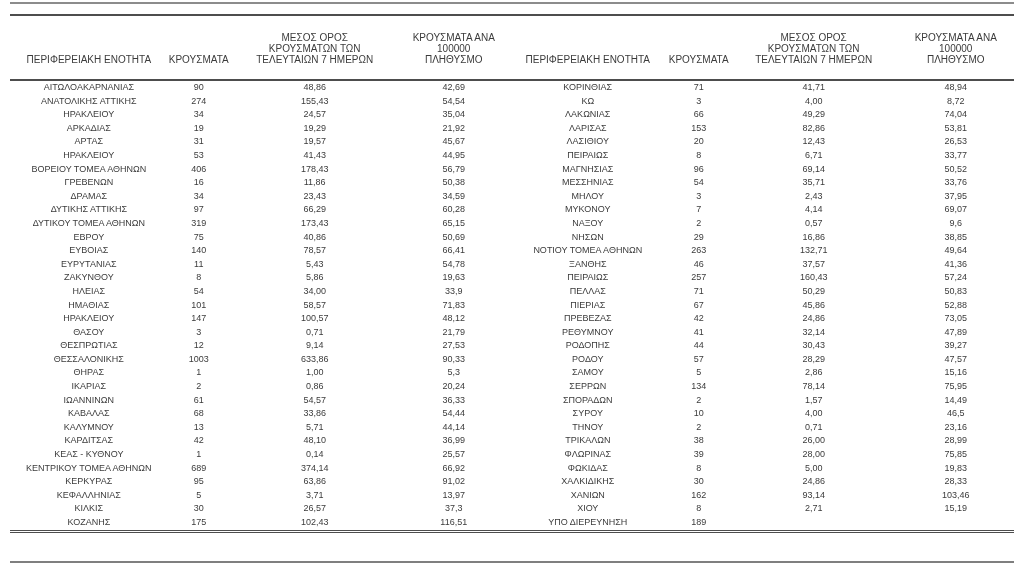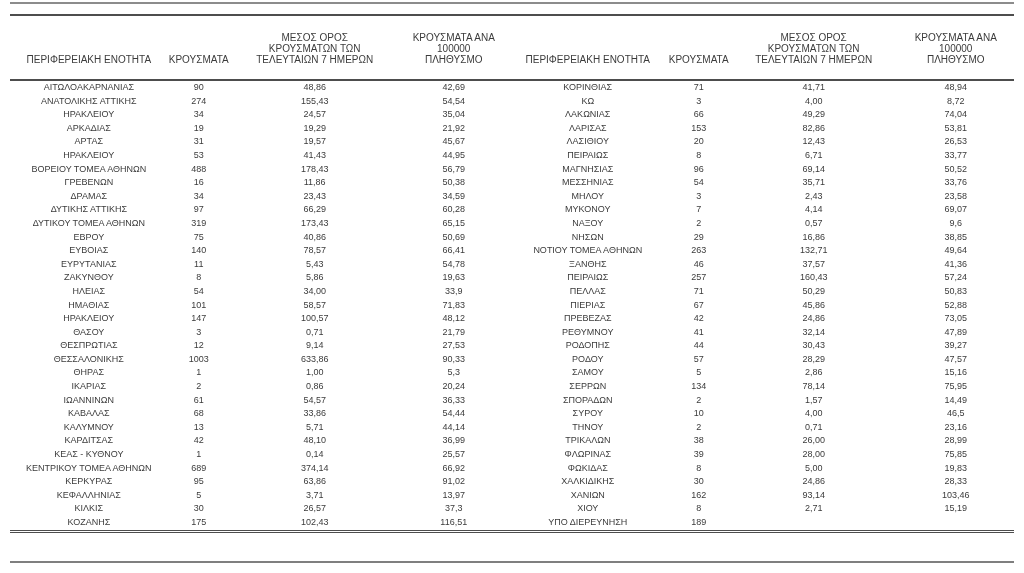--- a/index.html
+++ b/index.html
@@ -140,21 +140,21 @@
           <td>53</td>
           <td>41,43</td>
           <td>44,95</td>
           <td>ΠΕΙΡΑΙΩΣ</td>
           <td>8</td>
           <td>6,71</td>
           <td>33,77</td>
         </tr>
         <tr>
           <td>ΒΟΡΕΙΟΥ ΤΟΜΕΑ ΑΘΗΝΩΝ</td>
-          <td>488</td>
+          <td>406</td>
           <td>178,43</td>
           <td>56,79</td>
           <td>ΜΑΓΝΗΣΙΑΣ</td>
           <td>96</td>
           <td>69,14</td>
           <td>50,52</td>
         </tr>
         <tr>
           <td>ΓΡΕΒΕΝΩΝ</td>
           <td>16</td>
@@ -166,21 +166,21 @@
           <td>33,76</td>
         </tr>
         <tr>
           <td>ΔΡΑΜΑΣ</td>
           <td>34</td>
           <td>23,43</td>
           <td>34,59</td>
           <td>ΜΗΛΟΥ</td>
           <td>3</td>
           <td>2,43</td>
-          <td>23,58</td>
+          <td>37,95</td>
         </tr>
         <tr>
           <td>ΔΥΤΙΚΗΣ ΑΤΤΙΚΗΣ</td>
           <td>97</td>
           <td>66,29</td>
           <td>60,28</td>
           <td>ΜΥΚΟΝΟΥ</td>
           <td>7</td>
           <td>4,14</td>
           <td>69,07</td>

